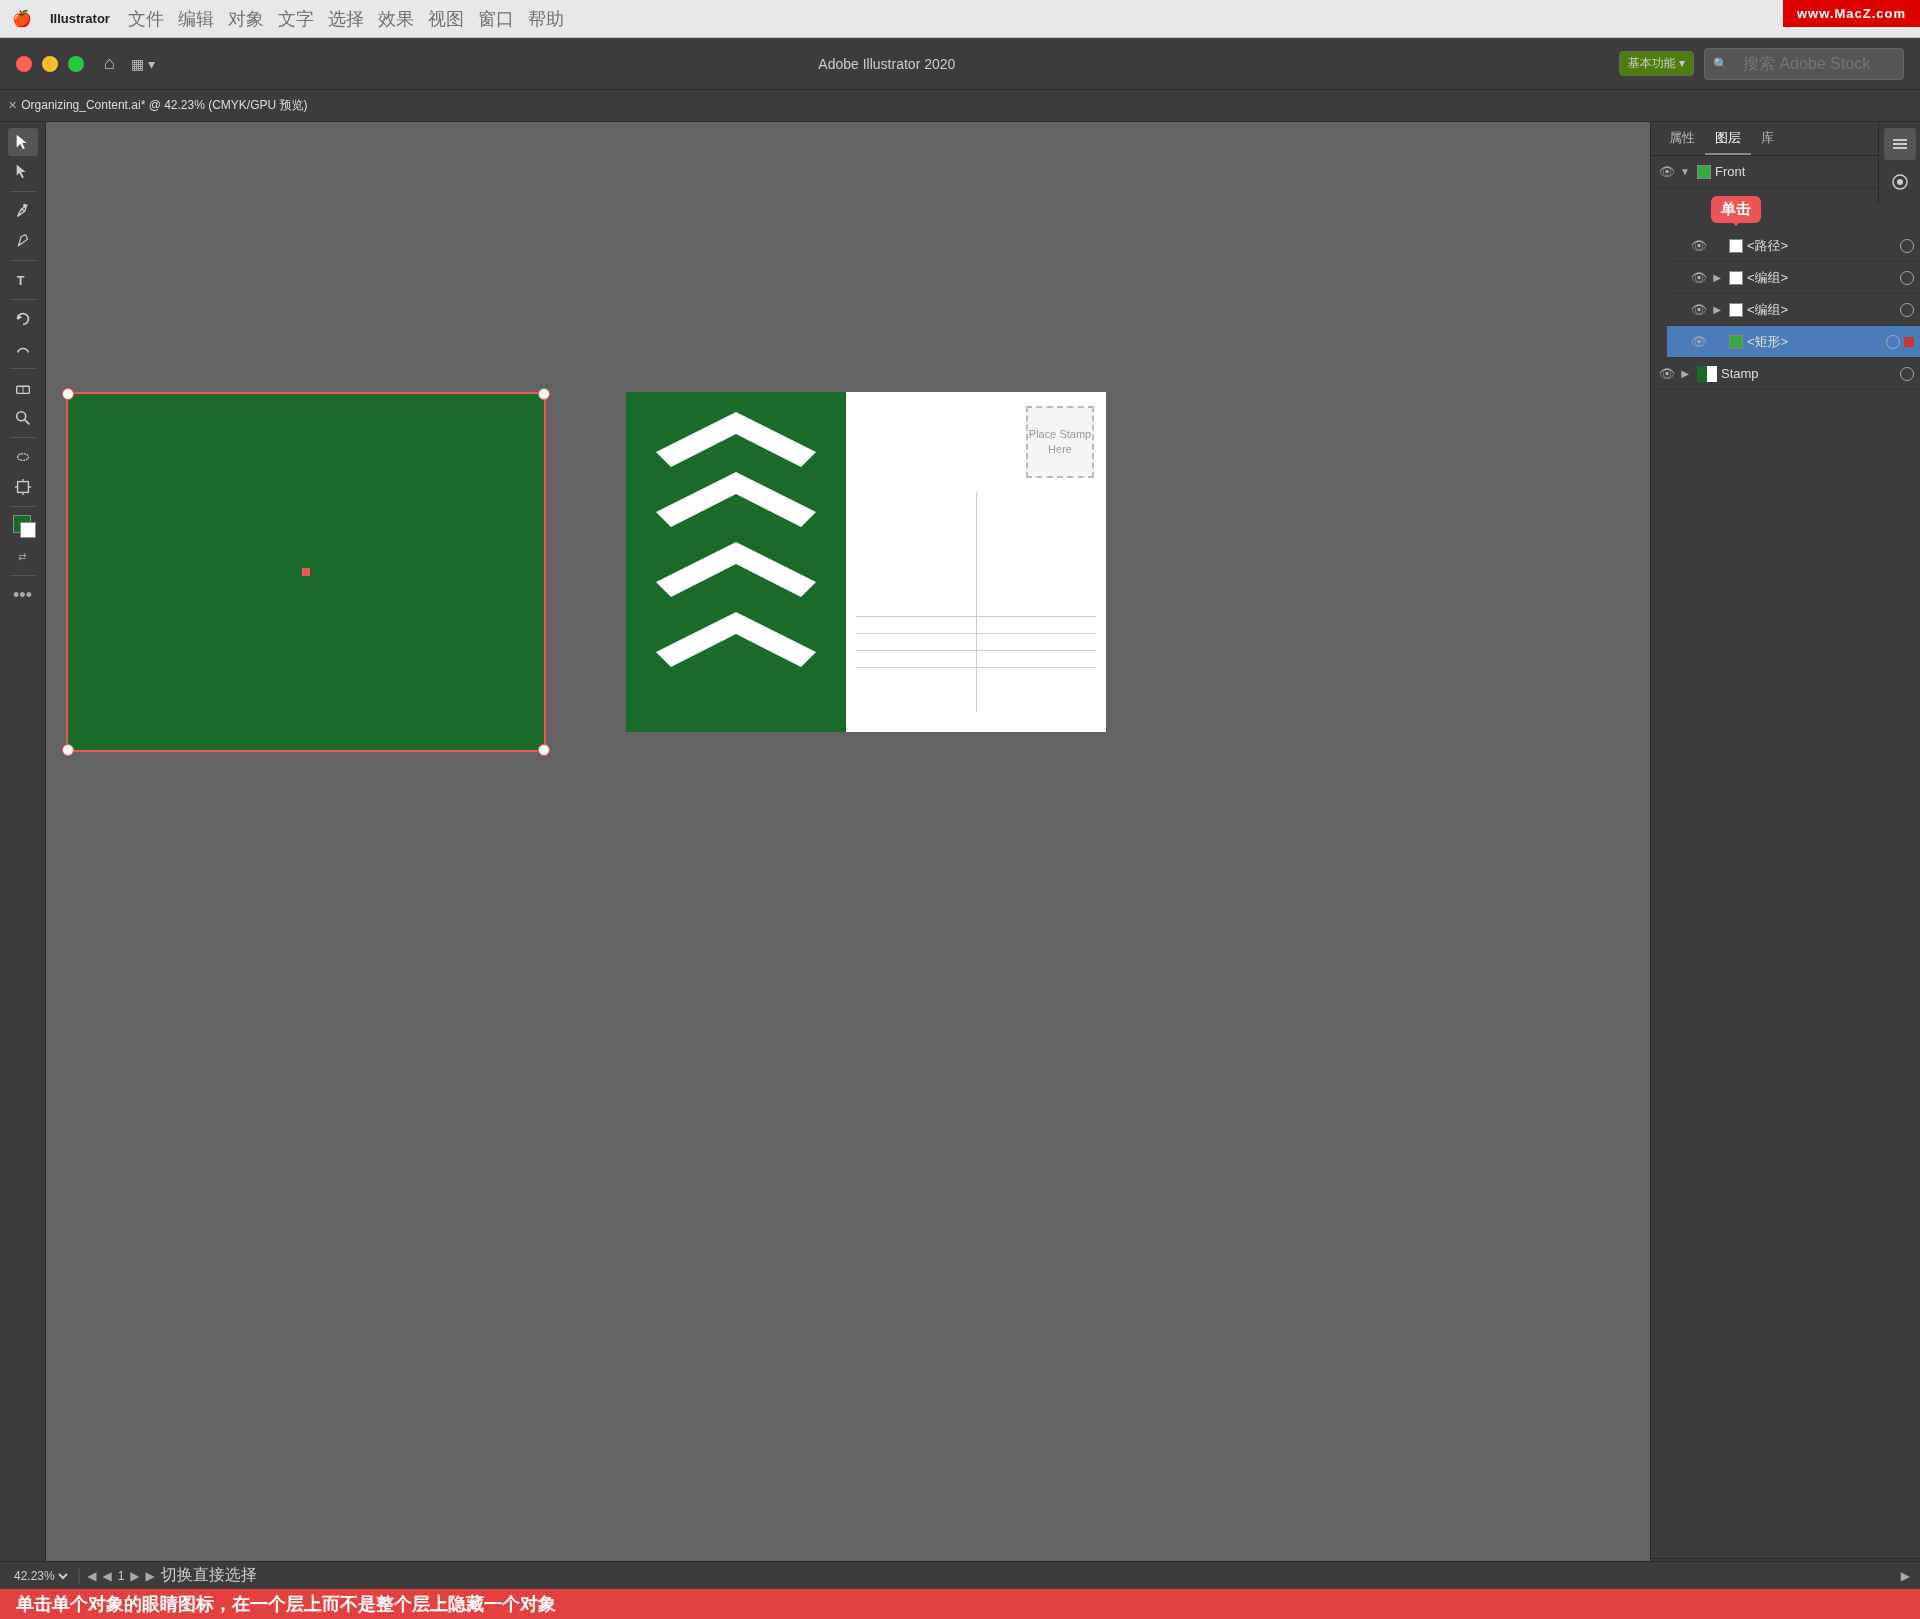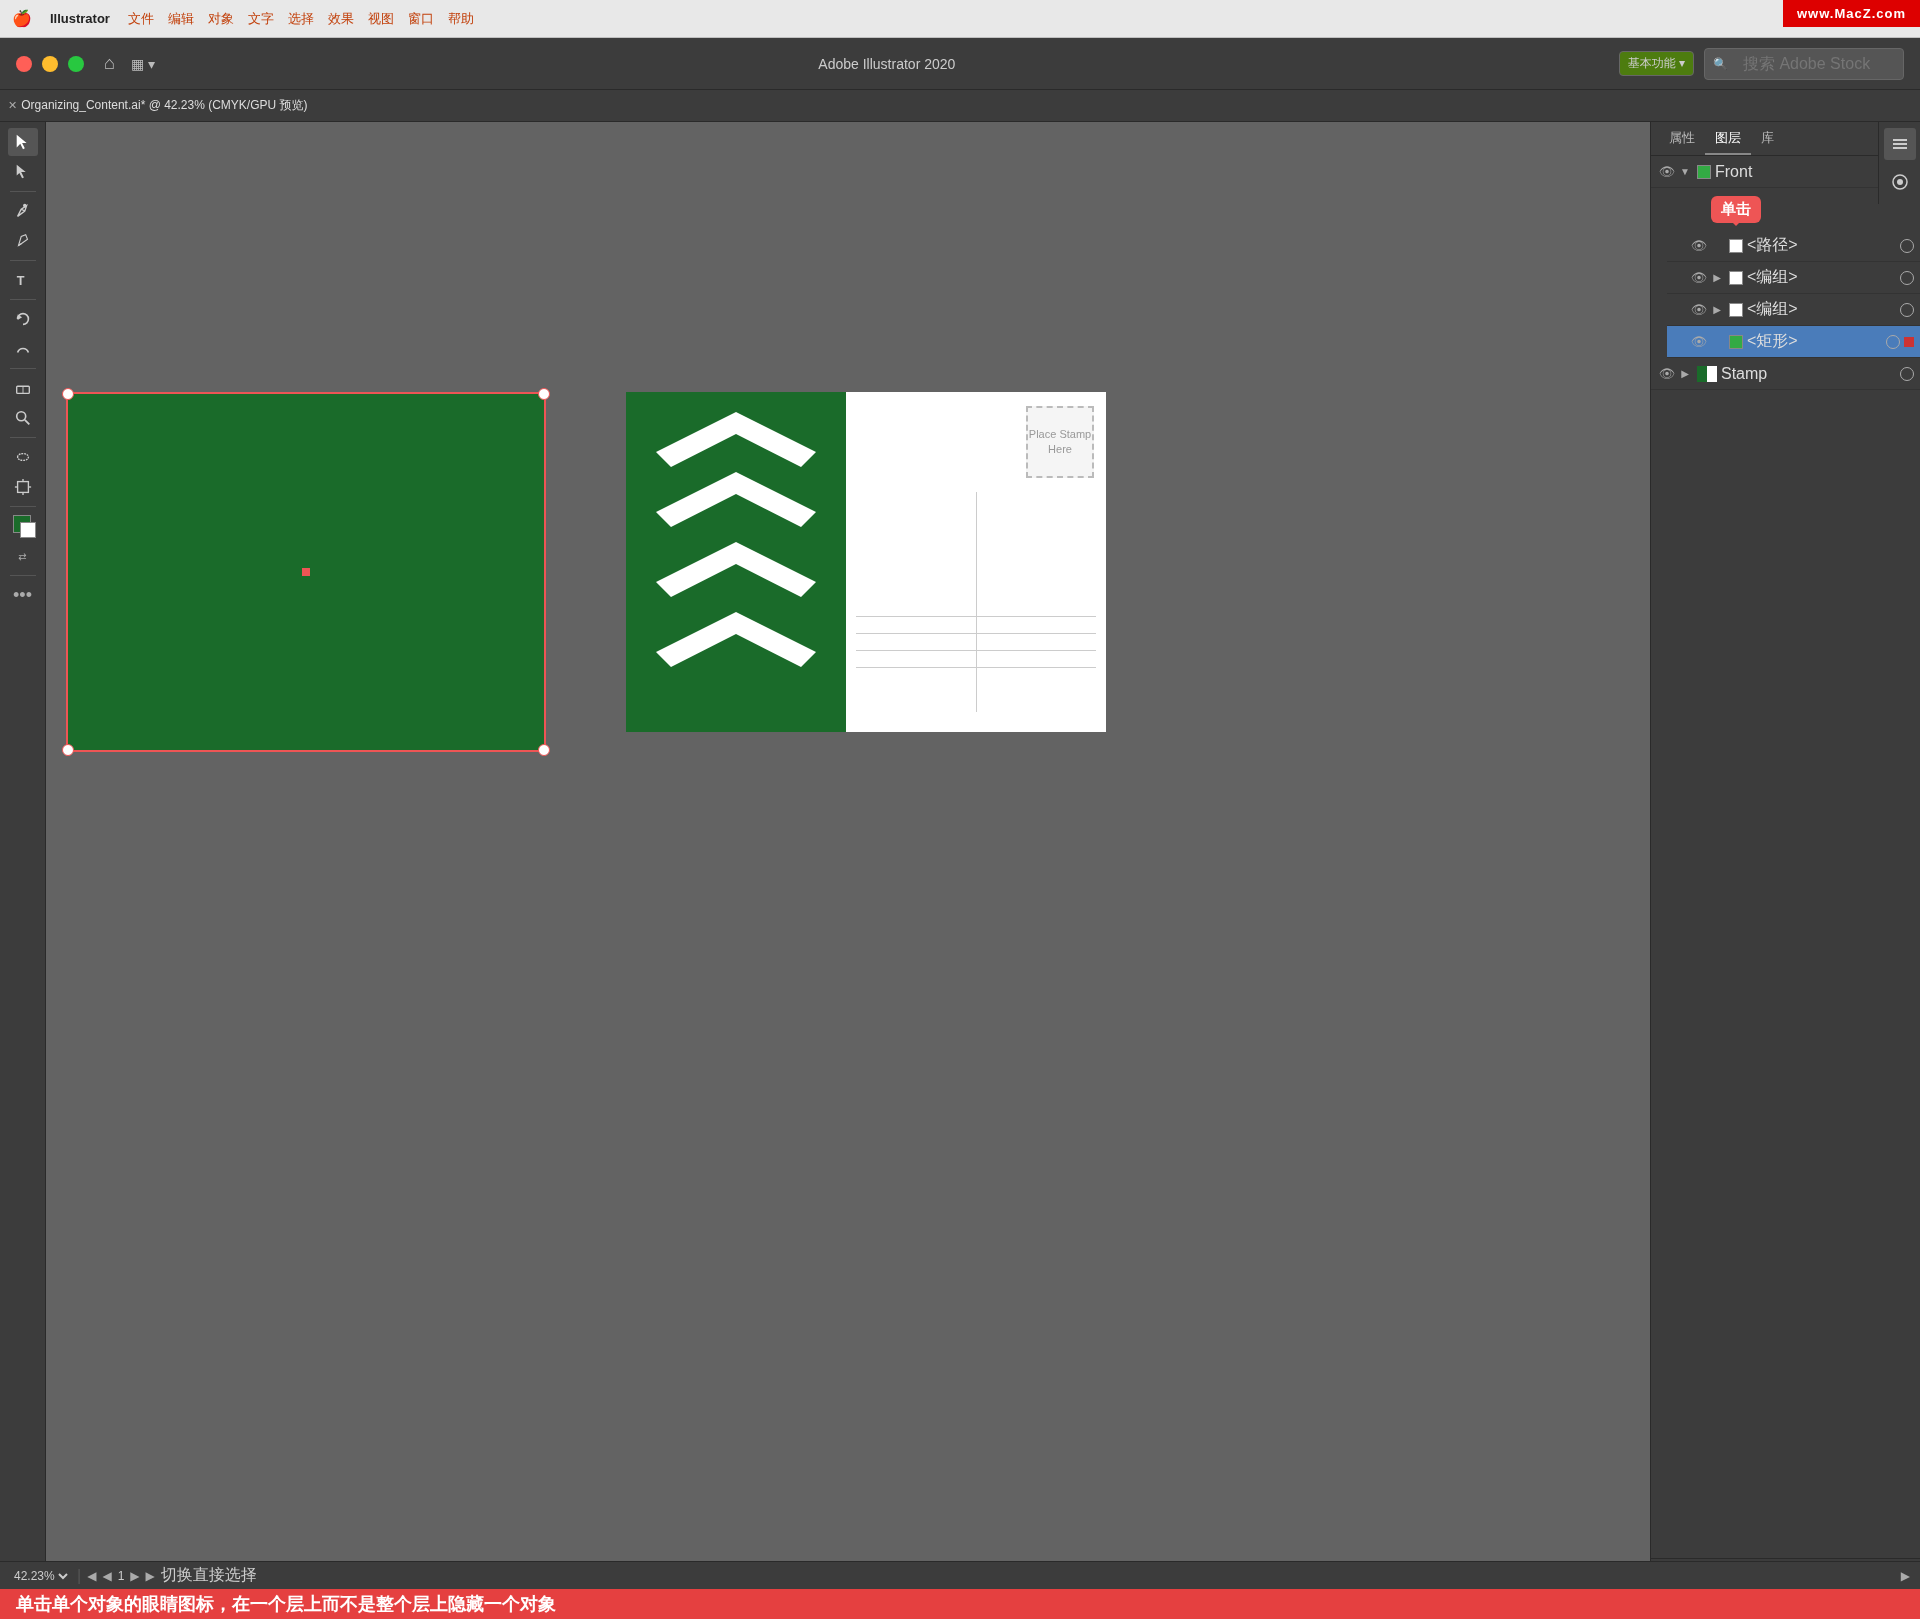--- a/index.html
+++ b/index.html
@@ -6,21 +6,21 @@
     body { width: 1920px; height: 1619px; background: #535353; font-family: -apple-system, "PingFang SC", "Microsoft YaHei", sans-serif; overflow: hidden; position: relative; }
 
     
     #menubar {
       width: 100%; height: 38px; background: #e8e8e8;
       display: flex; align-items: center; padding: 0 12px;
       border-bottom: 1px solid #c0c0c0; position: relative; z-index: 100;
     }
     #menubar .apple-logo { font-size: 16px; margin-right: 18px; color: #333; }
     #menubar .app-name { font-weight: bold; font-size: 13px; color: #222; margin-right: 18px; }
-    #menubar .menu-item { font-size: 13px; color: #c2410c; margin-right: 14px; cursor: pointer; }
+    #menubar .menu-item { font-size: 18px; color: #737373; margin-right: 14px; cursor: pointer; }
     #menubar .watermark { position: absolute; right: 0; top: 0; background: #d00; color: #fff; font-size: 13px; padding: 6px 14px; font-weight: bold; letter-spacing: 1px; }
 
     
     #toolbar {
       width: 100%; height: 52px; background: #3c3c3c;
       display: flex; align-items: center; padding: 0 16px; gap: 10px;
       border-bottom: 1px solid #2a2a2a;
     }
     .toolbar-btn { width: 16px; height: 16px; border-radius: 50%; border: none; cursor: pointer; }
     .toolbar-btn.red { background: #ff5f57; }
@@ -82,21 +82,21 @@
     .panel-icon-btn { font-size: 14px; color: #aaa; cursor: pointer; }
 
     
     #layers-panel { flex: 1; overflow-y: auto; padding: 0; }
     .layer-row {
       display: flex; align-items: center; height: 32px; padding: 0 6px;
       cursor: pointer; border-bottom: 1px solid #333;
     }
     .eye-icon { width: 20px; height: 20px; display: flex; align-items: center; justify-content: center; color: #aaa; font-size: 13px; cursor: pointer; flex-shrink: 0; }
     .expand-icon { width: 16px; height: 16px; display: flex; align-items: center; justify-content: center; color: #aaa; font-size: 10px; cursor: pointer; flex-shrink: 0; }
-    .layer-name { flex: 1; font-size: 16px; color: #ddd; white-space: nowrap; overflow: hidden; text-overflow: ellipsis; }
+    .layer-name { flex: 1; font-size: 13px; color: #ddd; white-space: nowrap; overflow: hidden; text-overflow: ellipsis; }
     .layer-circle { width: 14px; height: 14px; border: 1.5px solid #aaa; border-radius: 50%; margin-left: 4px; flex-shrink: 0; }
     .layer-red-square { width: 10px; height: 10px; background: #cc3333; margin-left: 4px; flex-shrink: 0; }
     .layer-indent { margin-left: 16px; }
 
     
     #panel-footer {
       display: flex; align-items: center; padding: 6px 10px; gap: 10px;
       border-top: 1px solid #2a2a2a; background: #3c3c3c;
     }
     .footer-label { font-size: 12px; color: #ccc; }

